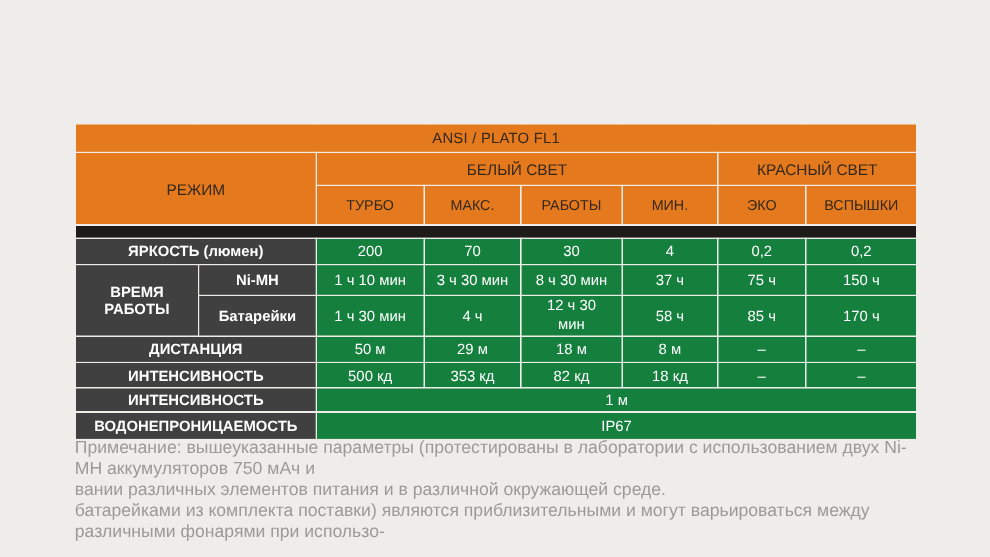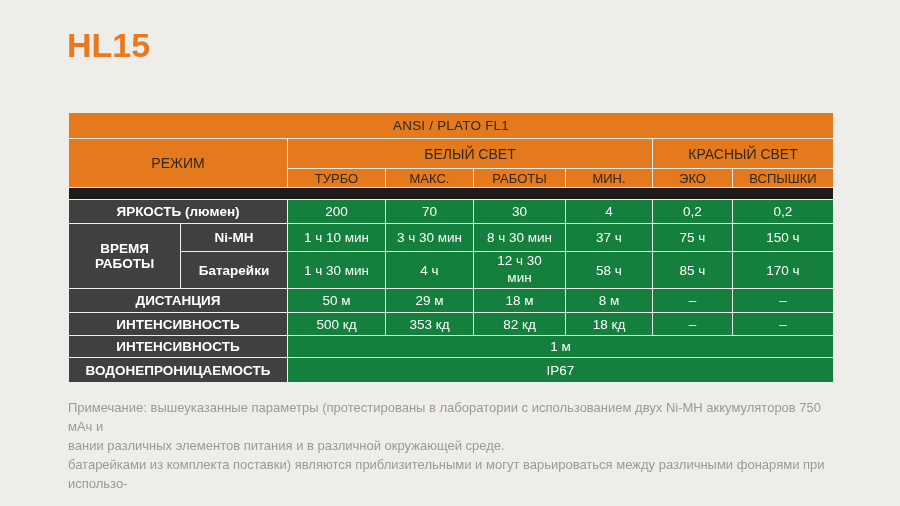--- a/index.html
+++ b/index.html
@@ -27,43 +27,42 @@
     text-align: center; vertical-align: middle;
     overflow: hidden;
   }
   .orange  { background: #E5791E; color: #33281A; font-weight: normal; font-size: 13px; }
   .ansi    { font-size: 13.5px; letter-spacing: .2px; }
   .mode-h  { font-size: 14px; }
   .lbl     { background: #404040; color: #FFFFFF; font-weight: bold; font-size: 13.5px; }
   .val     { background: #15803d; color: #FFFFFF; font-weight: normal; font-size: 13.5px; }
   tr.r-ansi   { height: 26px; }
   tr.r-group  { height: 30px; }
-  tr.r-sub    { height: 19px; }
+  tr.r-sub    { height: 36px; }
   tr.r-divider{ height: 12px; }
   tr.r-bright { height: 24px; }
   tr.r-nimh   { height: 28px; }
   tr.r-batt   { height: 37px; }
   tr.r-dist   { height: 24px; }
   tr.r-int    { height: 23px; }
   tr.r-impact { height: 22px; }
   tr.r-water  { height: 25px; }
   tr.r-divider td { background: #1D1C1A; padding: 0; }
   .narrow { display: inline-block; max-width: 56px; line-height: 1.25; }
 
   .footnote {
     position: absolute; left: 68px; top: 398px; width: 780px;
-    color: #9B9A97; font-size: 13px; line-height: 19px;
+    color: #9B9A97; font-size: 16px; line-height: 19px;
   }
 </style>
 </head>
 <body>
 
 <div class="page">
 
-  <h1 class="title">HL15</h1>
 
   <table class="spec">
     <colgroup>
       <col style="width:112px">
         <col style="width:107px">
       <col style="width:98px">
         <col style="width:88px">
       <col style="width:92px">
         <col style="width:87px">
       <col style="width:80px">

